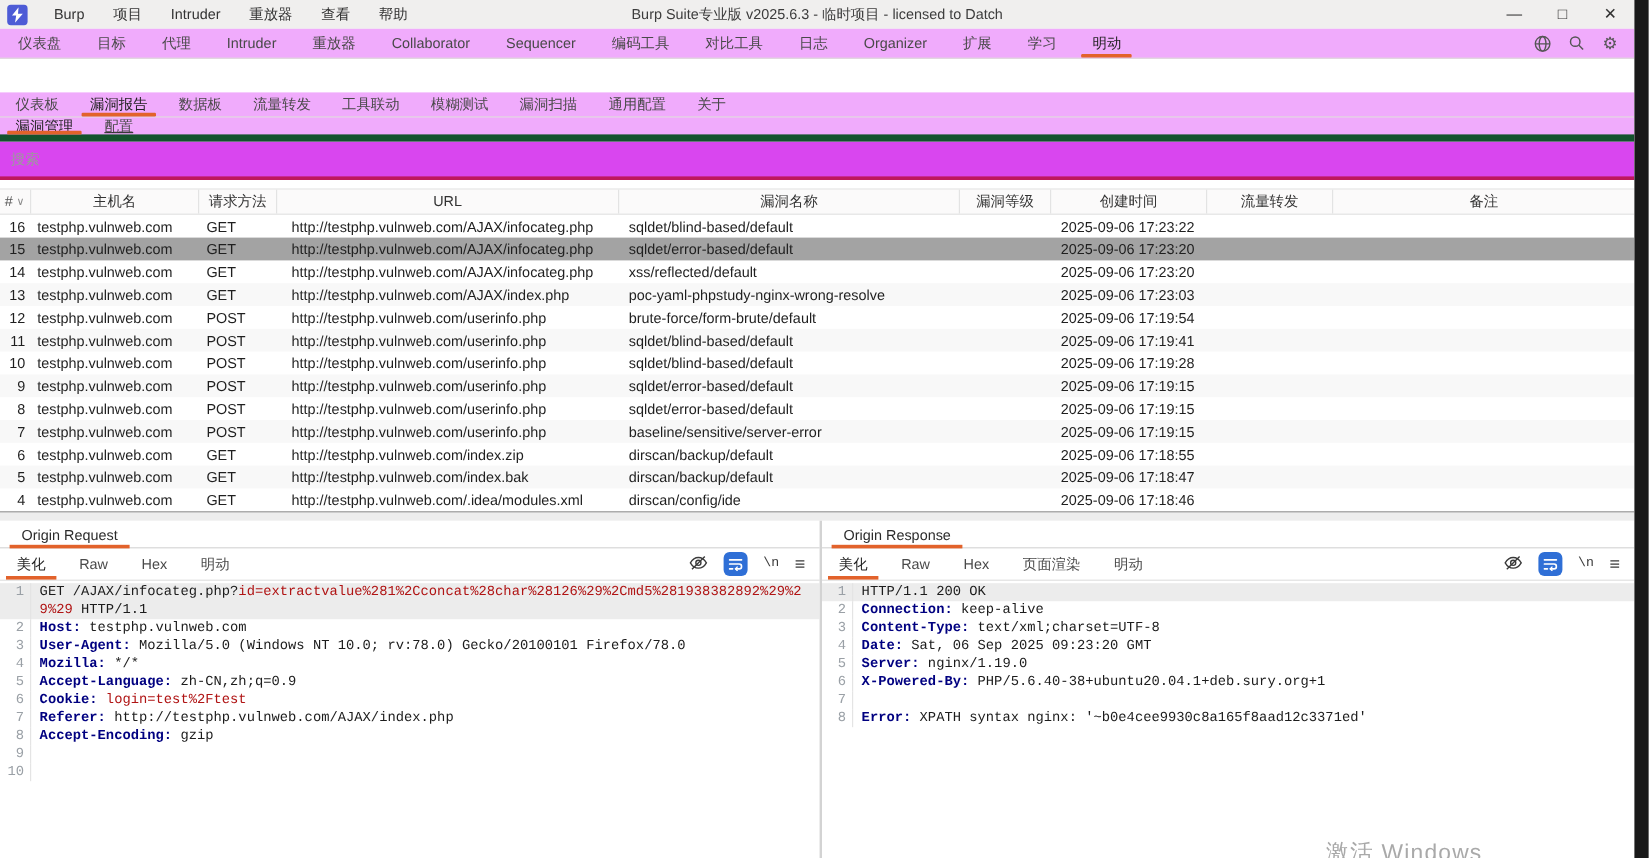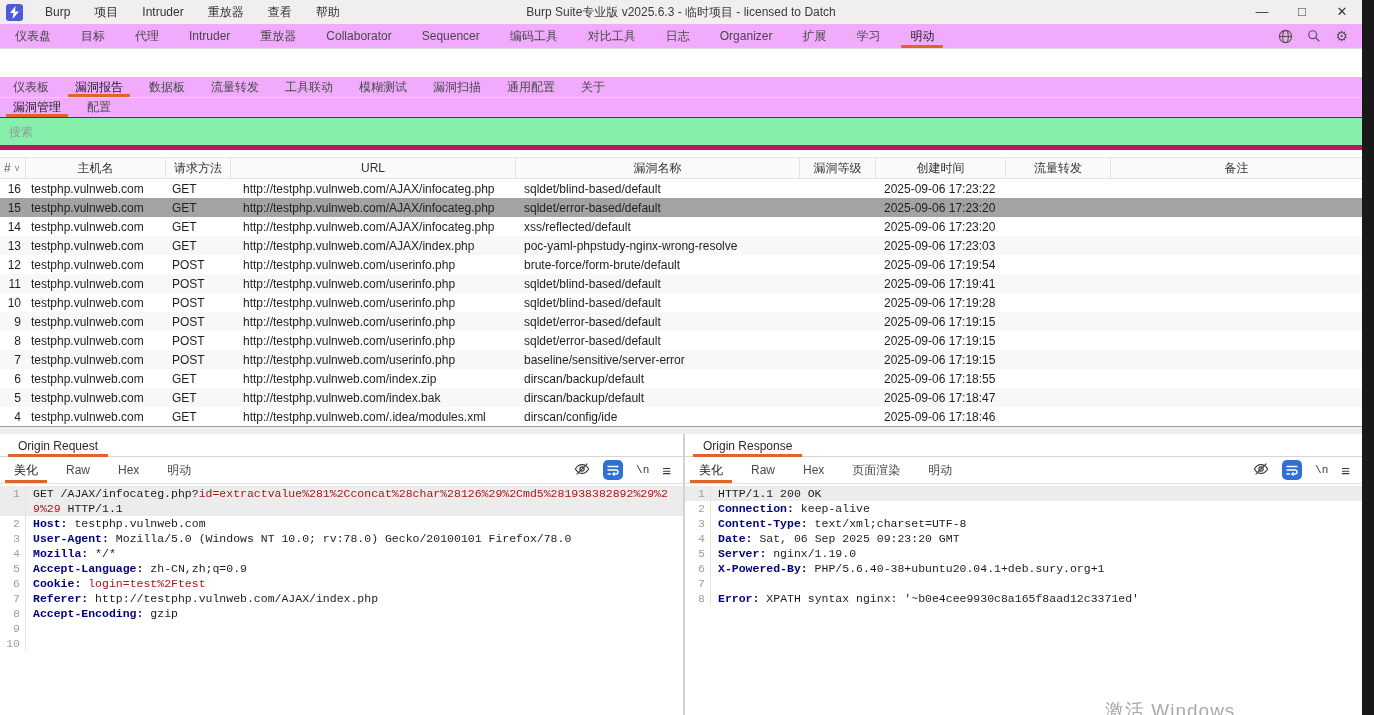--- a/index.html
+++ b/index.html
@@ -15,30 +15,30 @@
   .menu { display:flex;text-align:center; }
   .menu-item { padding:0 12px; line-height:24px; color:#333; cursor:default; }
   .win-title { position:absolute; left:0; right:0; text-align:center; color:#3c3c3c; pointer-events:none; }
   .win-controls { margin-left:auto; display:flex; z-index:2; }
   .win-btn { width:40px; text-align:center; line-height:24px; font-size:13px; color:#333; }
 
   
   .tabrow { display:flex; align-items:stretch; background:#f0abfc; border-bottom:1px solid #dedcd9; position:relative; }
   .tabs1 { height:25px; }
   .tabs2 { height:21px;margin-top:28px; }
-  .tabs3 { height:20px; border-bottom:1px solid #14532d; }
+  .tabs3 { height:20px; border-bottom:6px solid #14532d;text-decoration:underline; }
   .tab { padding:0 15px; display:flex; align-items:center; color:#494949; position:relative; white-space:nowrap; }
   .tabs2 .tab, .tabs3 .tab { padding:0 13px; }
   .tab.selected { color:#222; }
   .tab.selected::after { content:""; position:absolute; left:6px; right:6px; bottom:0; height:3px; background:#e2622b; border-radius:1px; }
   .tabrow-icons { margin-left:auto; display:flex; align-items:center; gap:14px; padding-right:14px; }
   .tabrow-icons svg { display:block; }
 
   
-  .searchbar { height:32px; background:#86efac; border-bottom:5px solid #be185d; display:flex; align-items:center; }
+  .searchbar { height:32px; background:#d946ef; border-bottom:3px solid #be185d; display:flex; align-items:center; }
   .searchbar input { border:none; outline:none; width:100%; padding:0 9px; font-size:12px; color:#333; font-family:"Liberation Sans",sans-serif; background:transparent; }
   .searchbar input::placeholder { color:#9b9b9b; }
   .search-gap { height:7px; background:#fff; }
 
   
   .grid-cols { display:grid; grid-template-columns:26px 140px 65px 285px 284px 76px 130px 105px 1fr; }
   .thead { height:22px; background:#fbfafa; border-top:1px solid #e6e6e6; border-bottom:1px solid #e3e3e3; }
   .th { display:flex; align-items:center; justify-content:center; border-right:1px solid #e3e3e3; color:#333; overflow:hidden; white-space:nowrap; }
   .th:first-child { justify-content:flex-start; padding-left:4px; color:#555; }
   .th .sort { font-size:9px; color:#8a8a8a; margin-left:3px; }

